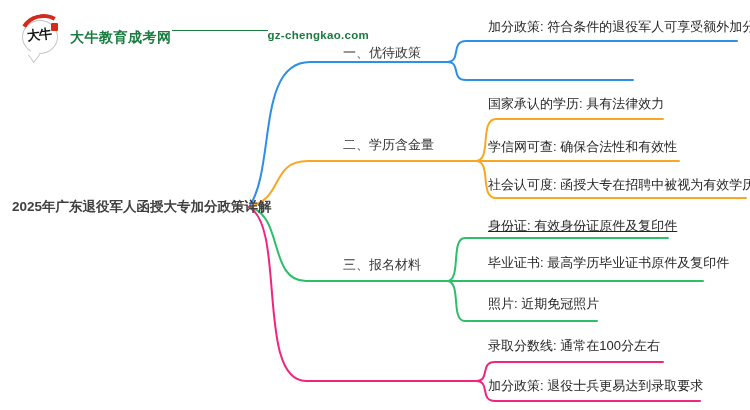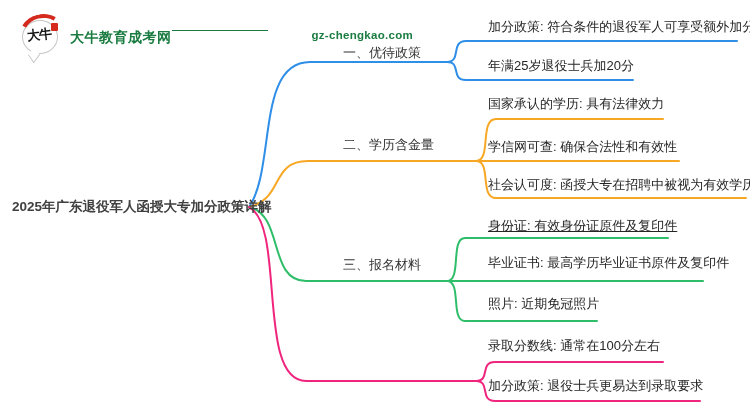--- a/index.html
+++ b/index.html
@@ -61,32 +61,31 @@
     <div class="logo-icon">
       <span class="bubble"></span>
       <span class="bubble-tail"></span>
       <span class="arc" style="border-top-color: rgb(212, 43, 30);"></span>
       <span class="seal" style="background-color: rgb(212, 43, 30);"></span>
       <span class="logo-cn">大牛</span>
     </div>
     <div class="logo-text">
       <div class="site-title" style="color: rgb(26, 124, 64);">大牛教育成考网</div>
       <div class="logo-divider" style="background-color: rgb(26, 124, 64);"></div>
-      <div class="site-url" style="color: rgb(26, 124, 64); margin-left: 44px;">gz-chengkao.com</div>
+      <div class="site-url" style="color: rgb(26, 124, 64);">gz-chengkao.com</div>
     </div>
   </div>
 
   <div class="topic">2025年广东退役军人函授大专加分政策详解</div>
 
   <div class="lbl" style="left:343px;top:45px;">一、优待政策</div>
   <div class="lbl" style="left:343px;top:257px;">三、报名材料</div>
   <div class="lbl" style="left:343px;top:137px;">二、学历含金量</div>
 
   <div class="leaf" style="left:488px;top:19px;">加分政策: 符合条件的退役军人可享受额外加分</div>
-  <div class="leaf" style="left:488px;top:58px;">年满25岁退役士兵加20分</div>
 
   <div class="leaf" style="left:488px;top:96px;">国家承认的学历: 具有法律效力</div>
   <div class="leaf" style="left:488px;top:139px;">学信网可查: 确保合法性和有效性</div>
   <div class="leaf" style="left:488px;top:177px;">社会认可度: 函授大专在招聘中被视为有效学历</div>
 
   <div class="leaf" style="left:488px;top:218px;text-decoration:underline;">身份证: 有效身份证原件及复印件</div>
   <div class="leaf" style="left:488px;top:255px;">毕业证书: 最高学历毕业证书原件及复印件</div>
   <div class="leaf" style="left:488px;top:296px;">照片: 近期免冠照片</div>
 
   <div class="leaf" style="left:488px;top:338px;">录取分数线: 通常在100分左右</div>

